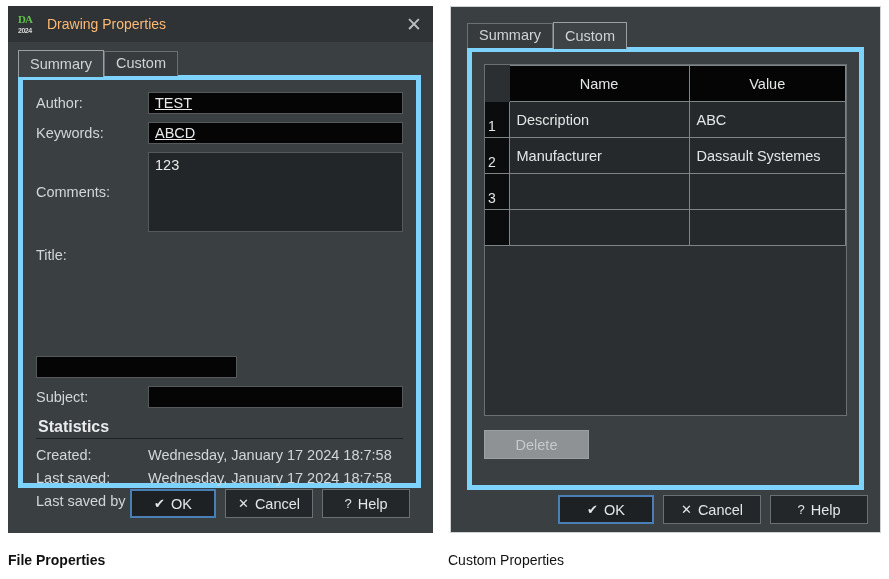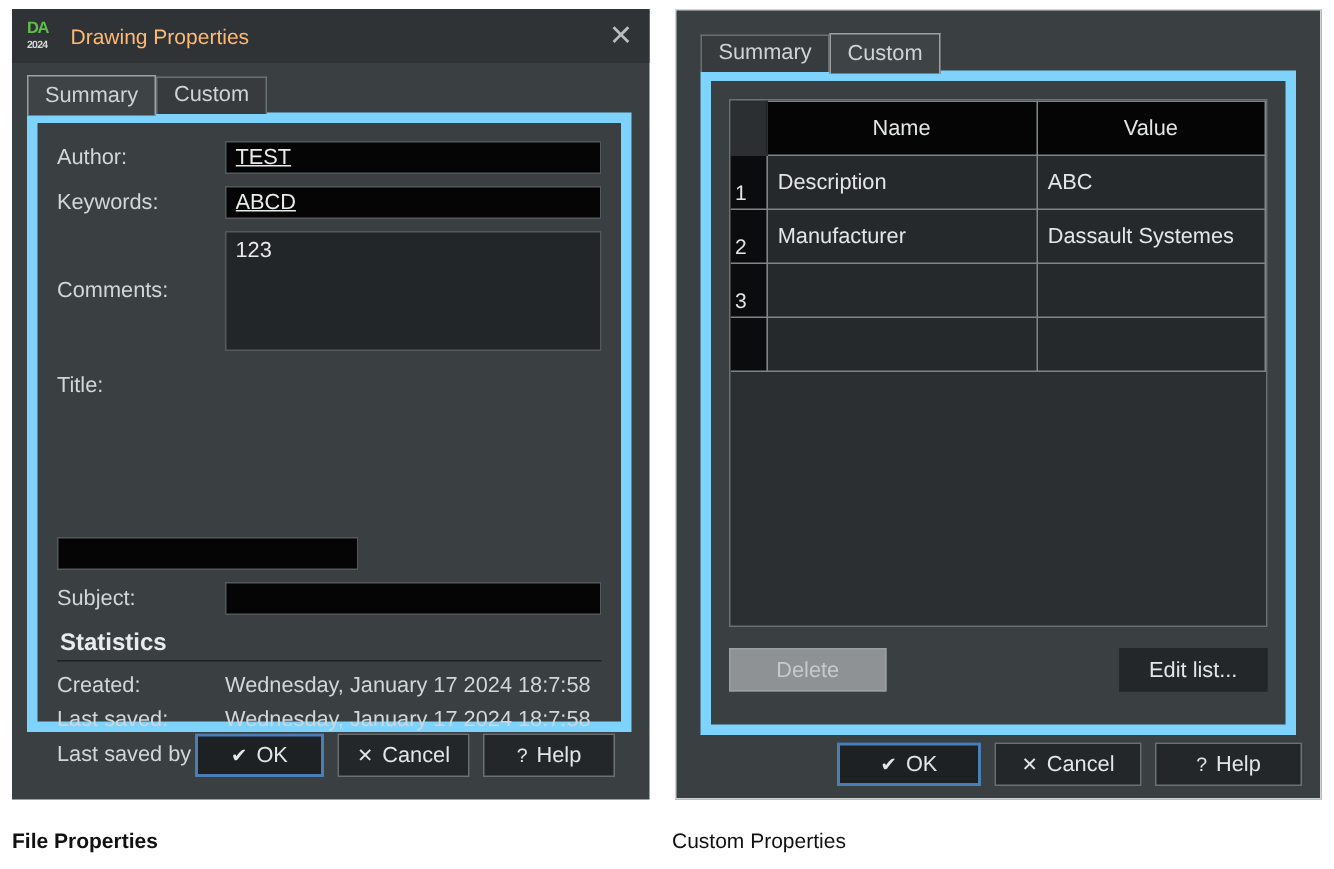--- a/index.html
+++ b/index.html
@@ -44,21 +44,21 @@
     position: relative;
     flex: 0 0 auto;
     margin-right: 9px;
   }
   .app-icon .glyph {
     position: absolute;
     left: 0; top: 0;
     font-size: 11px;
     font-weight: bold;
     color: #5fbf4a;
-    font-family: Liberation Sans, sans-serif;
+    font-family: Liberation Serif, serif;
     letter-spacing: -1px;
     line-height: 11px;
   }
   .app-icon .yr {
     position: absolute;
     left: 0; bottom: 0;
     font-size: 7px;
     font-weight: bold;
     color: #d9d9d9;
     line-height: 7px;
@@ -110,21 +110,21 @@
     padding-top: 5px;
     margin-bottom: -1px;
   }
   .tab.inactive {
     background: #373b3d;
     border-color: #6a7073;
     margin-bottom: 0;
   }
   .tabpanel {
     position: relative;
-    border: 7px solid #7dd3fc;
+    border: 5px solid #7dd3fc;
     margin: 0 12px 0 10px;
     background: #3a3f41;
     box-sizing: border-box;
   }
 
   
   .form {
     padding: 12px 13px 10px 13px;
   }
   .frow {
@@ -432,23 +432,20 @@
             <td></td>
           </tr>
         </tbody>
       </table>
     </div>
 
     <div style="display:flex; justify-content:space-between; margin-top:14px;">
       <div class="btn disabled" style="width:105px;">
         <span>Delete</span>
       </div>
-      <div class="btn" style="width:99px; border-color:#23272a;">
-        <span>Edit list...</span>
-      </div>
     </div>
 
   </div>
 
   <div class="buttonrow" style="left:107px; top:488px;">
     <div class="btn focus" style="width:96px;">
       <span class="ic">✔</span>
       <span>OK</span>
     </div>
     <div class="btn" style="width:98px;">

